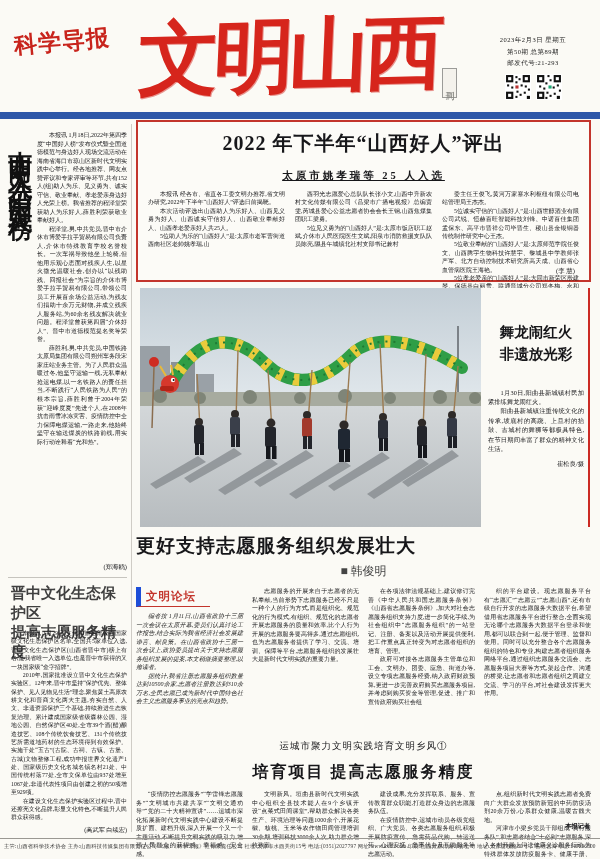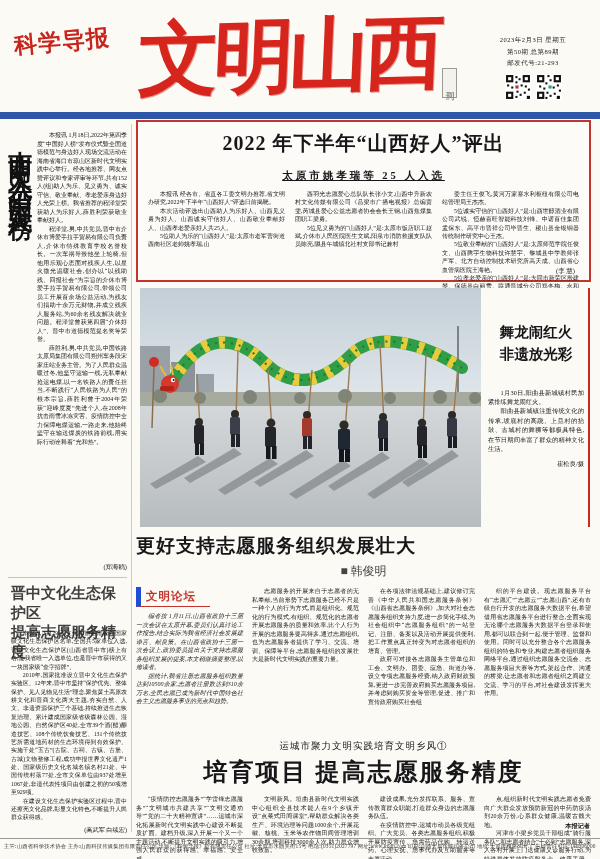--- a/index.html
+++ b/index.html
@@ -57,21 +57,21 @@
   .forum-head { font-size:19px; font-weight:bold; letter-spacing:1px; }
   .forum-byline { text-align:center; font-size:12px; color:#444; margin-top:4px; }
   .forum-cols { display:flex; gap:9px; margin-top:7px; height:128px; overflow:hidden; }
   .forum-col { flex:1; font-size:6px; line-height:1.42; }
   .forum-label { display:inline-block; font-family:"Liberation Sans",sans-serif; font-weight:bold; color:#c3352c; font-size:11.5px; border-left:5px solid #1d4ed8; border-bottom:1.5px solid #c3352c; padding:1px 14px 2px 5px; margin-bottom:5px; letter-spacing:1px; }
   .intro-col .para { color:#222; font-style:italic; }
 
   
   .bottom-art { position:absolute; left:136px; top:740px; width:455px; }
   .kicker { text-align:center; font-size:9.5px; letter-spacing:1px; }
-  .bottom-head { text-align:center; font-size:24px; font-weight:bold; letter-spacing:2px; margin-top:3px; }
+  .bottom-head { text-align:center; font-size:16px; font-weight:bold; letter-spacing:2px; margin-top:9px; }
   .bottom-cols { display:flex; gap:9px; margin-top:7px; height:83px; overflow:hidden; }
   .bottom-col { flex:1; font-size:6px; line-height:1.42; }
   .bottom-byline { position:absolute; left:490px; top:822px; width:100px; text-align:right; font-size:6.2px; font-weight:bold; }
 
   
   .footer-rule { position:absolute; left:0; top:838px; width:600px; border-top:1px solid #9a9892; }
   .footer-text { position:absolute; left:4px; top:843px; width:592px; font-size:5.3px; color:#3a3a3a; white-space:nowrap; overflow:hidden; text-align:center; letter-spacing:.2px; }
 </style>
 </head>
 <body>

